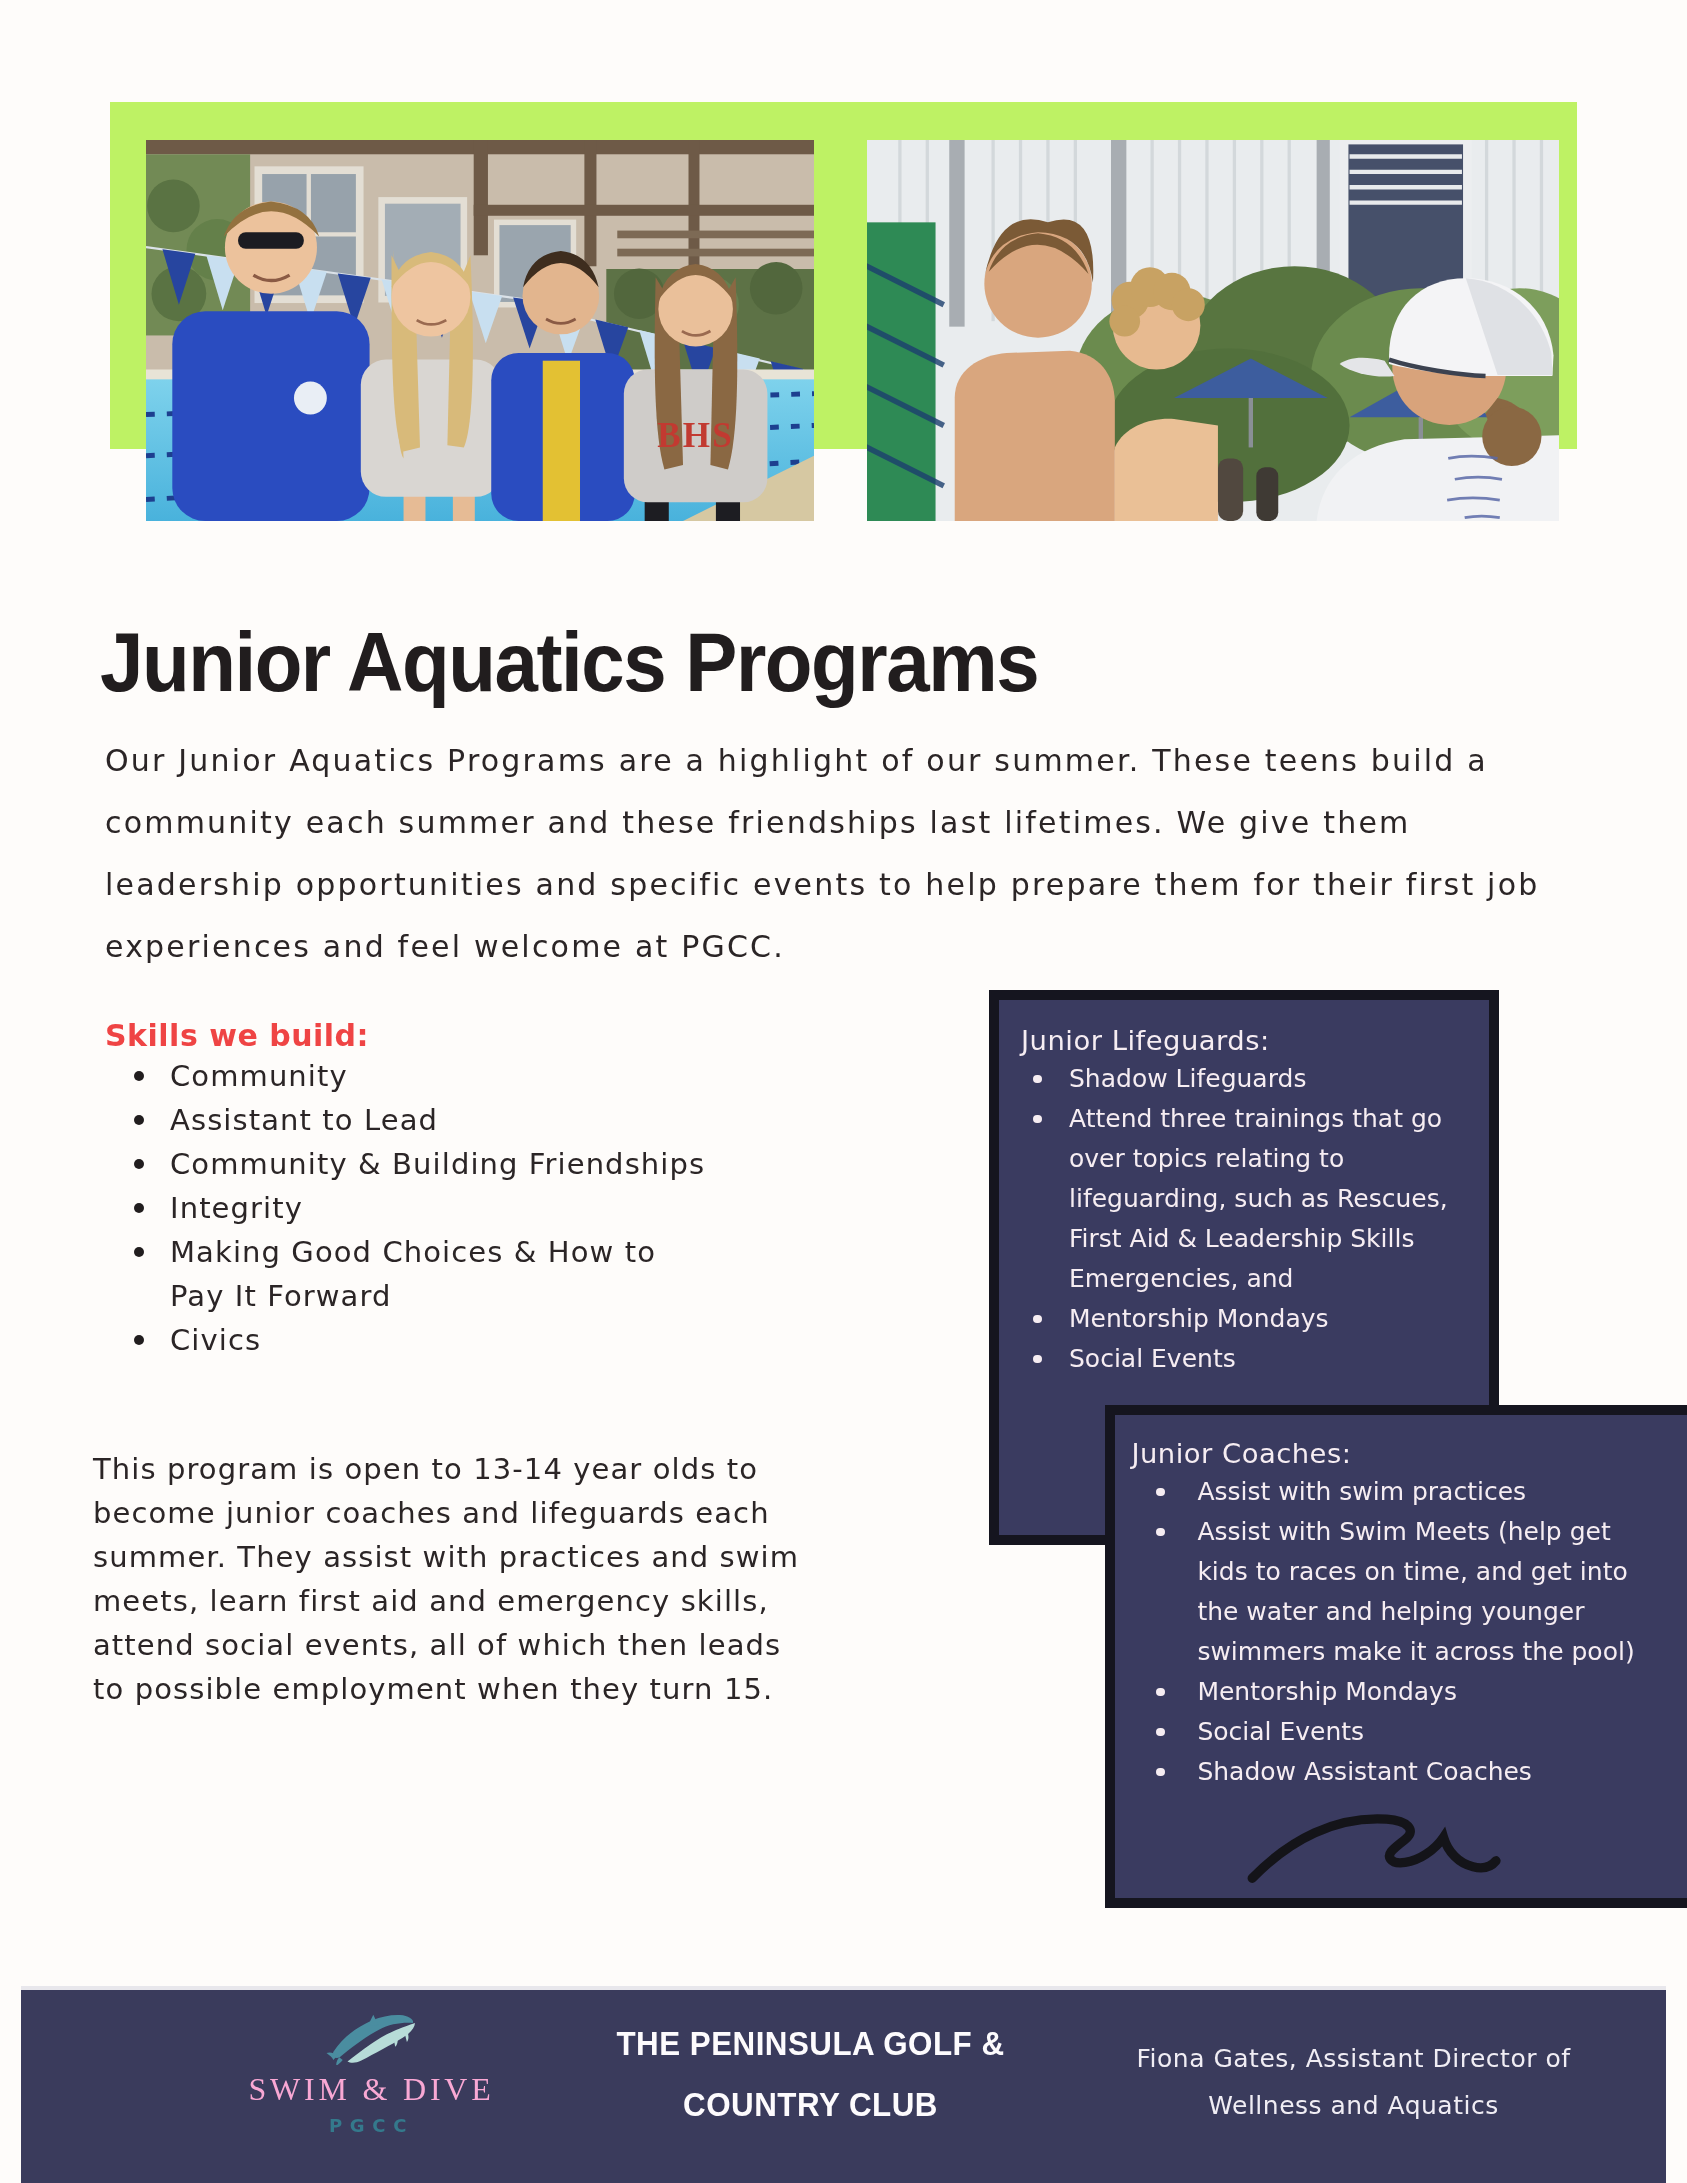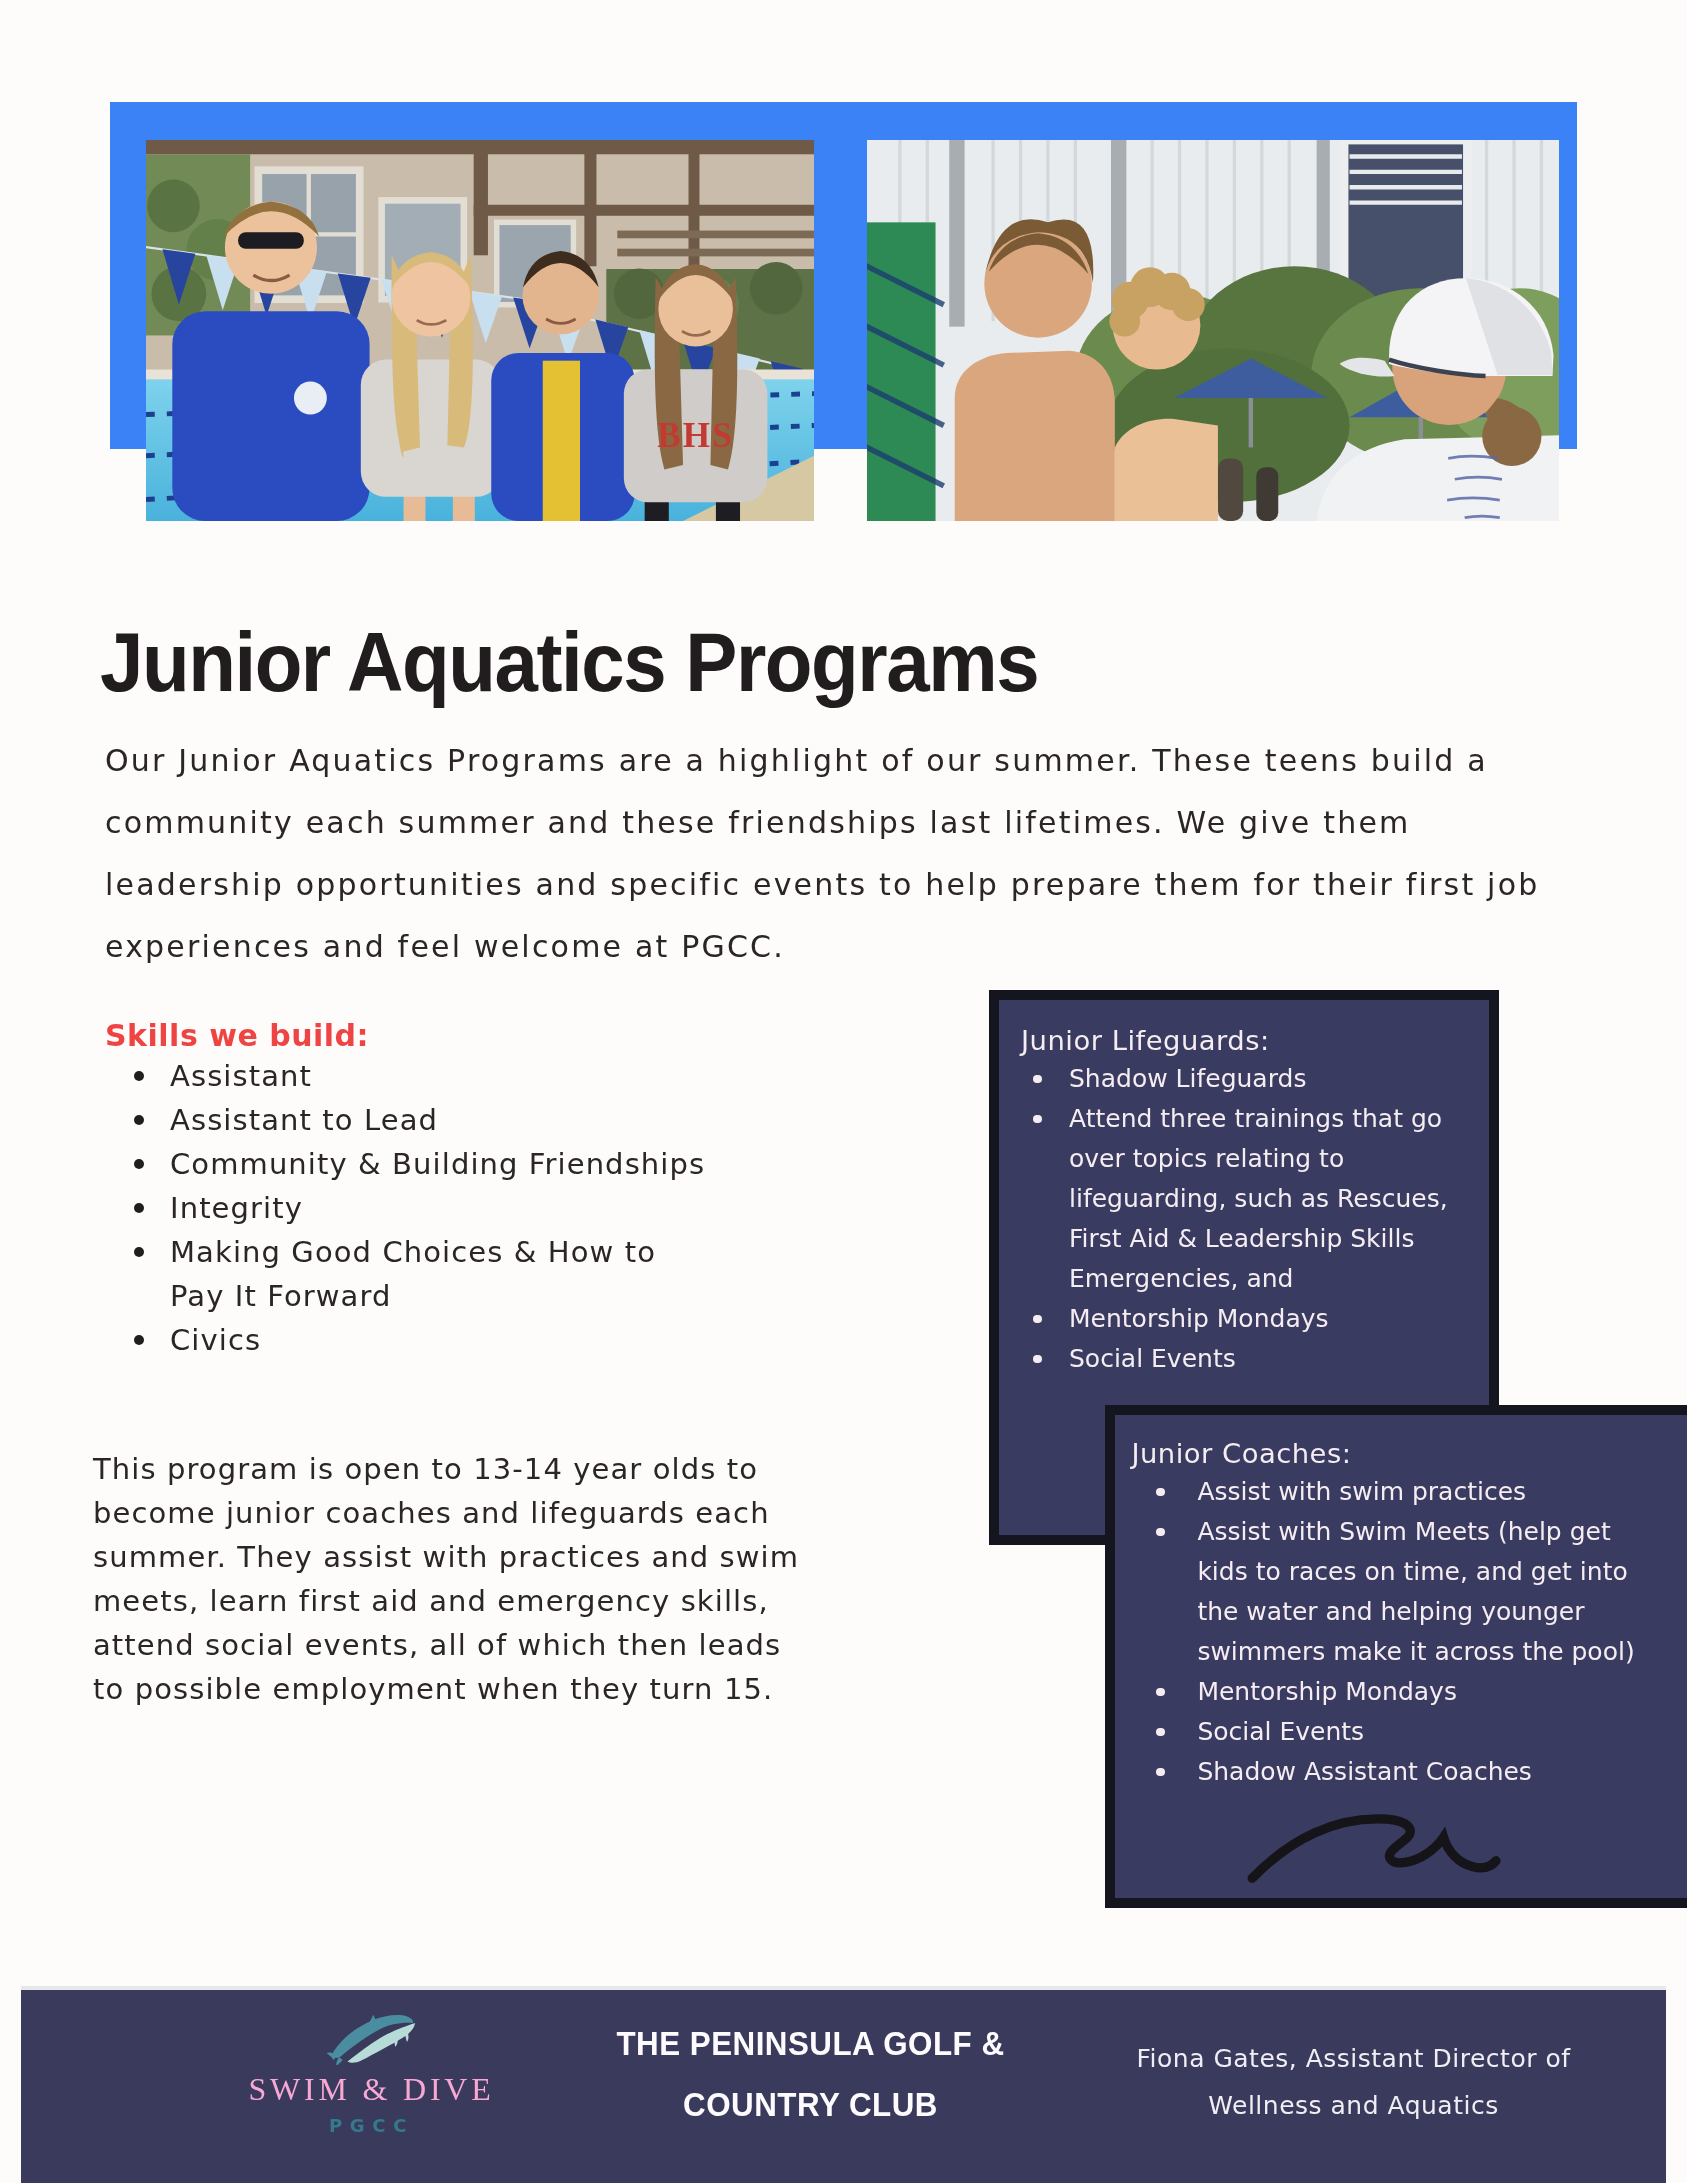--- a/index.html
+++ b/index.html
@@ -1,21 +1,21 @@
 <!DOCTYPE html>
 <html style="font-size:8.8px"><head>
 <meta charset="utf-8">
 <style>
   html,body{margin:0;padding:0;background:#ffffff;}
   .page{position:relative;width:1687px;height:2183px;background:#fefcfa;
         font-family:"DejaVu Sans",sans-serif;color:#2b2526;overflow:hidden;}
   .abs{position:absolute;}
 
   
-  .banner{left:110px;top:102px;width:1467px;height:347px;background:#3b82f6;}
+  .banner{left:110px;top:102px;width:1467px;height:347px;background:#bef264;}
   .photo{position:absolute;top:38px;height:381px;overflow:hidden;}
   .photo svg{display:block;width:100%;height:100%;}
   .photo-left{left:36px;width:668px;}
   .photo-right{left:757px;width:692px;}
 
   
   .title{left:100px;top:618px;font-family:"Liberation Sans",sans-serif;
          font-weight:700;font-size:84px;letter-spacing:-1.6px;color:#211d1e;
          transform:scaleX(.93);transform-origin:left top;white-space:nowrap;line-height:1.05;}
   .intro{left:105px;top:730px;width:1447px;font-size:30px;line-height:62px;
@@ -262,21 +262,21 @@
       </svg>
     </figure>
   </div>
 
   <h1 class="abs title" style="margin:0">Junior Aquatics Programs</h1>
   <p class="abs intro" style="margin:0">Our Junior Aquatics Programs are a highlight of our summer. These teens build a community each summer and these friendships last lifetimes. We give them leadership opportunities and specific events to help prepare them for their first job experiences and feel welcome at PGCC.</p>
 
   <section class="abs skills">
     <h2>Skills we build:</h2>
     <ul>
-      <li>Assistant</li>
+      <li>Community</li>
       <li>Assistant to Lead</li>
       <li>Community &amp; Building Friendships</li>
       <li>Integrity</li>
       <li class="wrap-narrow">Making Good Choices &amp; How to Pay It Forward</li>
       <li>Civics</li>
     </ul>
   </section>
 
   <section class="abs navybox box-lifeguards">
     <h3>Junior Lifeguards:</h3>

